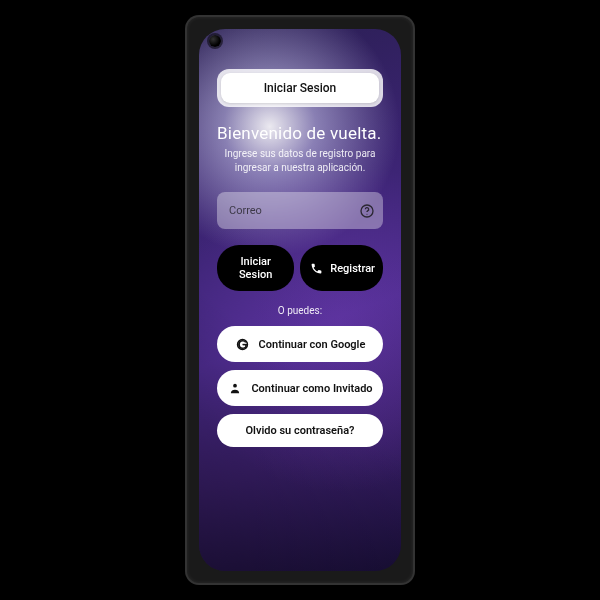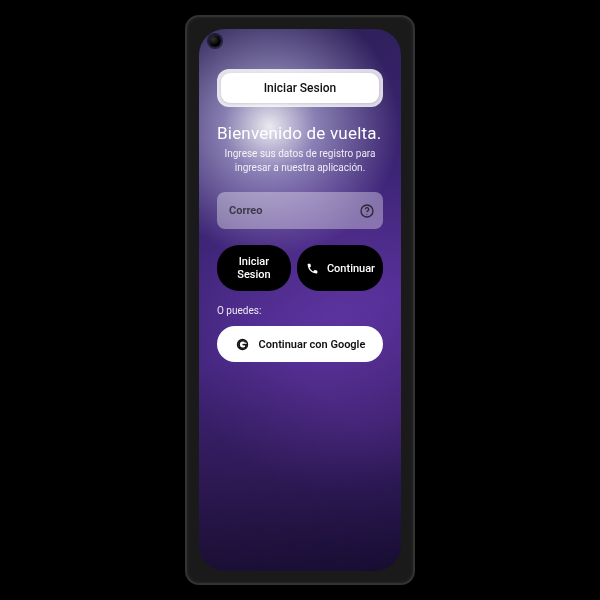--- a/index.html
+++ b/index.html
@@ -104,21 +104,20 @@
   .field input {
     width: 100%;
     padding: 12px 58px 12px 12px;
     border-radius: 8px;
     border: none;
     background: rgba(255,255,255,.35);
     color: #222;
     font-size: 11px;
     outline: none;
     backdrop-filter: blur(2px);
-    font-weight: bold;
   }
   .field input::placeholder { color: rgba(20,20,20,.7); }
   .field .trail {
     position: absolute;
     right: 8px;
     top: 50%;
     transform: translateY(-50%);
     display: flex;
     align-items: center;
     gap: 6px;
@@ -145,21 +144,21 @@
     padding: 10px 8px;
     font-size: 11px;
     font-weight: 500;
     display: flex;
     align-items: center;
     justify-content: center;
     gap: 6px;
     cursor: pointer;
   }
   .divider-text {
-    text-align: left;
+    text-align: center;
     font-size: 10px;
     color: rgba(255,255,255,.9);
     margin-bottom: 10px;
   }
   .btn-light {
     width: 100%;
     background: #fff;
     color: #111;
     border: none;
     border-radius: 22px;
@@ -208,35 +207,47 @@
       <div class="btn-row">
         <button class="btn-dark">
           <span>Iniciar Sesion</span>
         </button>
         <button class="btn-dark">
           <span class="icon">
             <svg viewBox="0 0 24 24" width="13" height="13" fill="currentColor">
                 <path d="M6.6 10.8c1.4 2.8 3.8 5.2 6.6 6.6l2.2-2.2c.3-.3.7-.4 1.1-.3 1.1.4 2.3.6 3.5.6.6 0 1 .4 1 1V20c0 .6-.4 1-1 1C10.6 21 3 13.4 3 4c0-.6.4-1 1-1h3.5c.6 0 1 .4 1 1 0 1.2.2 2.4.6 3.5.1.4 0 .8-.3 1.1l-2.2 2.2z"></path>
               </svg>
           </span>
-          <span>Continuar</span>
+          <span>Registrar</span>
         </button>
       </div>
 
       <div class="divider-text">O puedes:</div>
 
       <button class="btn-light">
         <span class="icon">
           <svg viewBox="0 0 24 24" width="15" height="15" fill="none" stroke="currentColor" stroke-width="2.2">
               <circle cx="12" cy="12" r="8"></circle>
               <path d="M12 12h8" stroke-width="2.2"></path>
               <path d="M12 8v0"></path>
             </svg>
           <span style="position:absolute;font-weight:700;font-size:13px;font-family:Arial;">G</span>
         </span>
         <span>Continuar con Google</span>
       </button>
 
-
+      <button class="btn-light">
+        <span class="icon">
+          <svg viewBox="0 0 24 24" width="14" height="14" fill="currentColor">
+              <circle cx="12" cy="8" r="3.2"></circle>
+              <path d="M5 20c0-3.3 3.1-5 7-5s7 1.7 7 5v1H5v-1z"></path>
+            </svg>
+        </span>
+        <span>Continuar como Invitado</span>
+      </button>
+
+      <button class="btn-light">
+        <span>Olvido su contraseña?</span>
+      </button>
 
     </div>
   </div>
 </div>
 
 </body></html>

